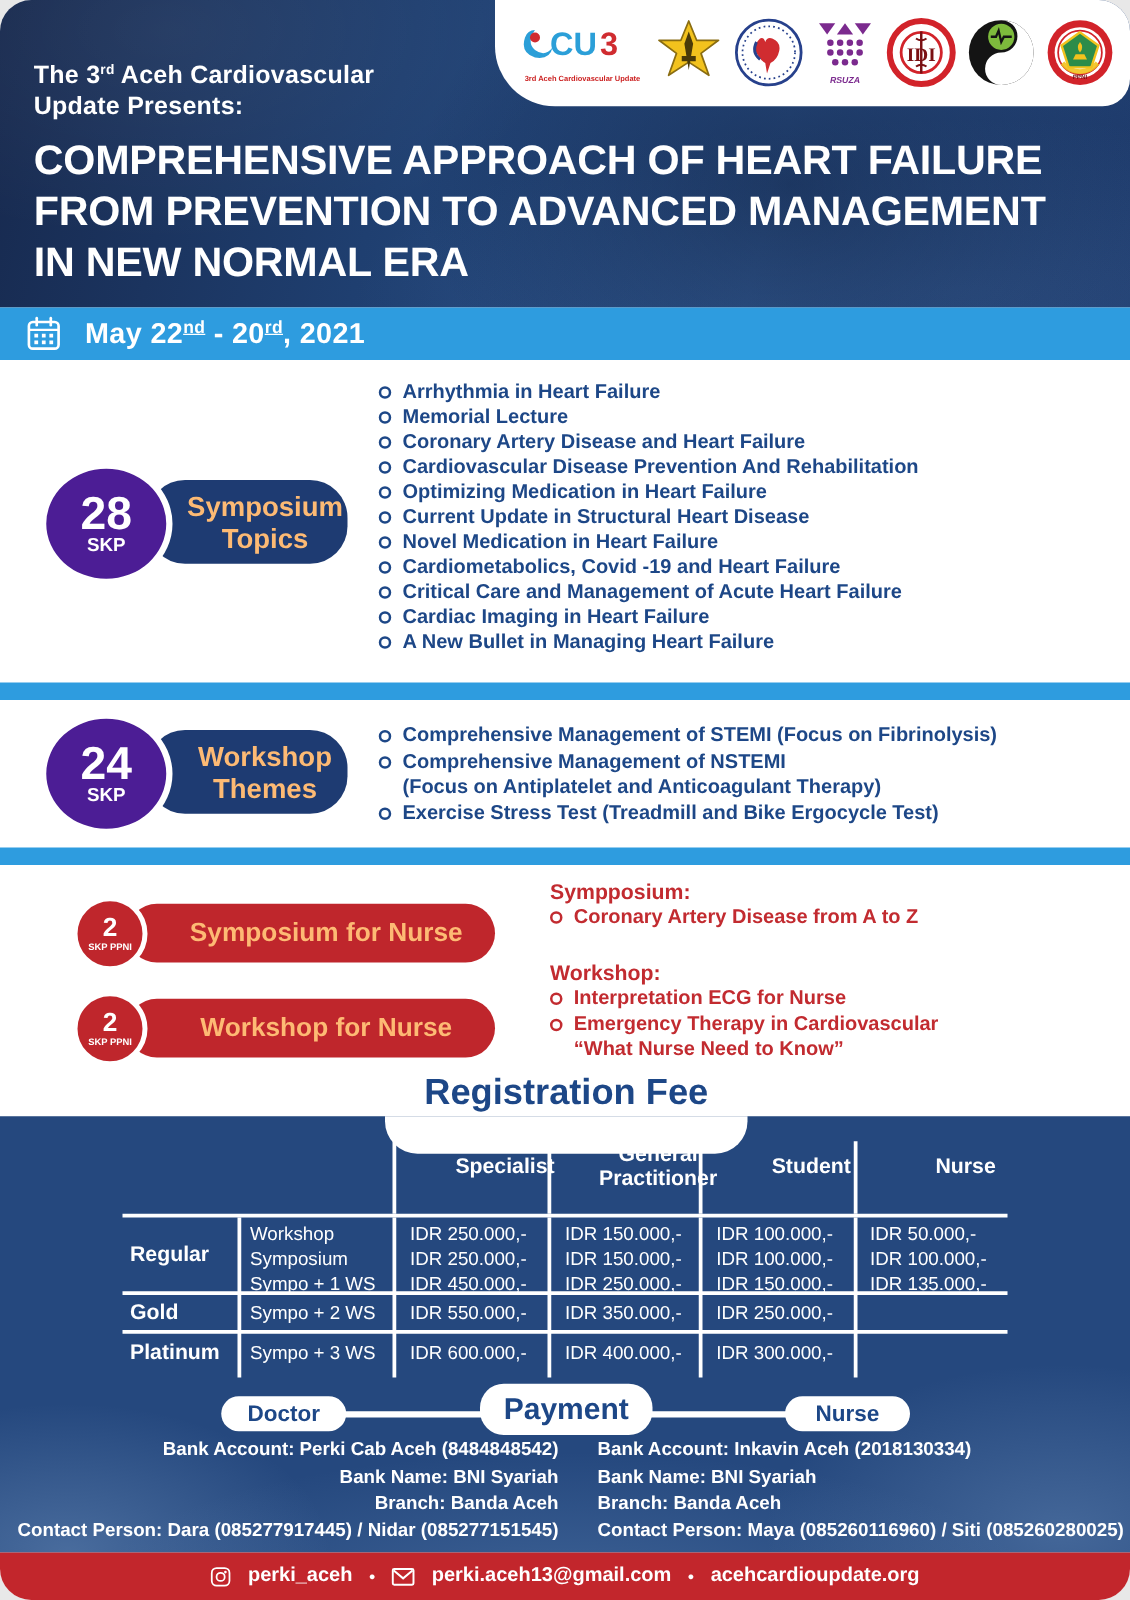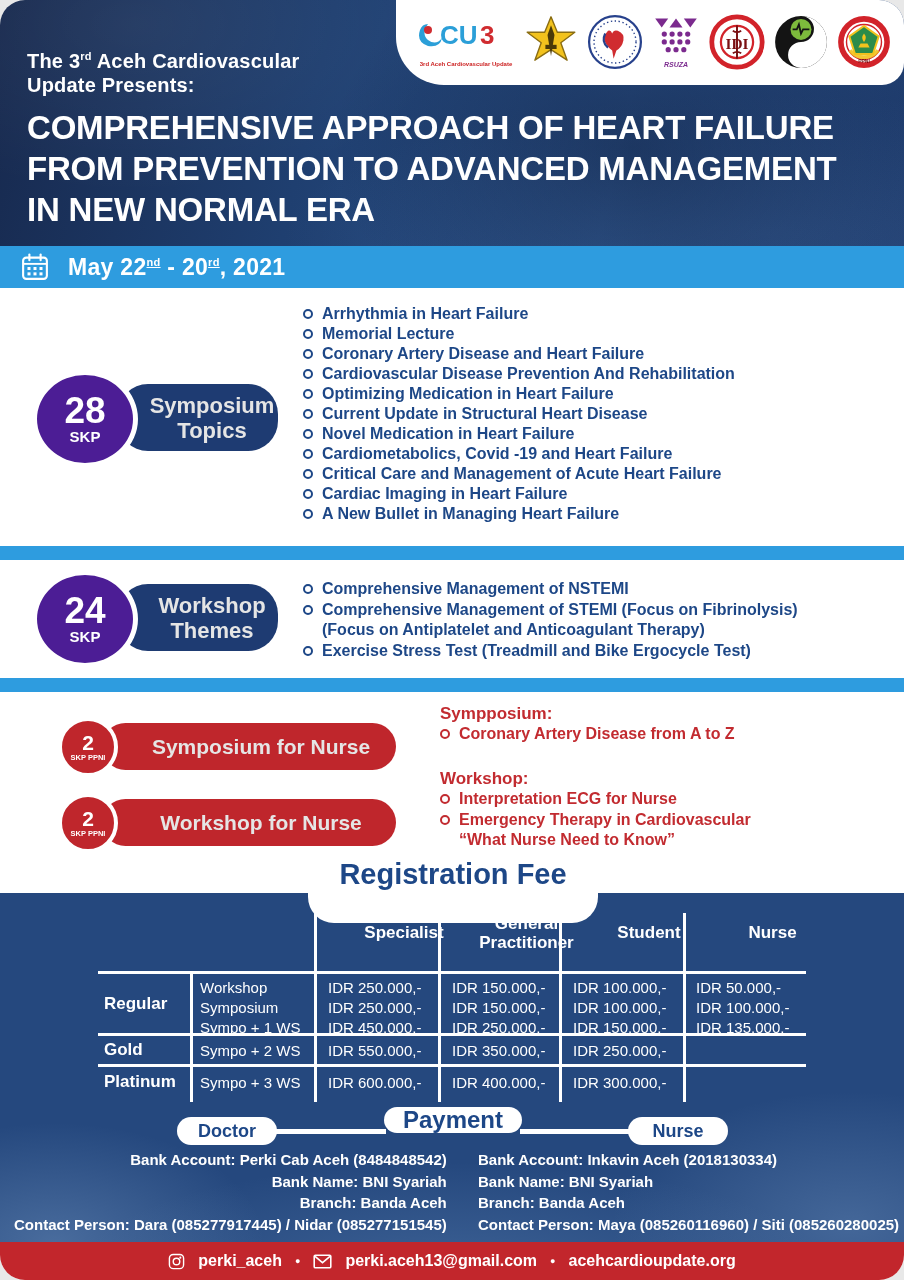--- a/index.html
+++ b/index.html
@@ -19,38 +19,38 @@
   .logo { display:flex; flex-direction:column; align-items:center; justify-content:center; }
   .presents { position:absolute; left:27px; top:44px; color:#fff; font-weight:700; font-size:20px; line-height:24px; letter-spacing:.2px; z-index:1; }
   .presents sup { font-size:11px; }
   .title { position:absolute; left:27px; top:107px; color:#fff; font-weight:700; font-size:33px; line-height:41px; letter-spacing:-0.2px; z-index:1; }
 
   
   .datebar { position:absolute; top:246px; left:0; width:904px; height:42px; background:#2e9cdf;
              display:flex; align-items:center; padding-left:20px; }
   .datebar .cal { width:30px; height:30px; }
   .date-text { margin-left:18px; color:#fff; font-weight:700; font-size:23px; letter-spacing:.3px; }
-  .date-text sup { font-size:11px;text-decoration:underline; }
+  .date-text sup { font-size:14px;text-decoration:underline; }
 
   
   .white { position:absolute; left:0; width:904px; background:#fff; }
   .sec-sym { top:288px; height:258px; }
   .sec-ws  { top:560px; height:118px; }
   .sec-nurse { top:692px; height:201px; }
   .band { position:absolute; left:0; width:904px; height:14px; background:#2e9cdf; }
   .band1 { top:546px; } .band2 { top:678px; }
 
   
   .badge-circle { position:absolute; background:#4c1d95; border:5px solid #fff; border-radius:50%;
                   display:flex; flex-direction:column; align-items:center; justify-content:center;
                   color:#fff; z-index:2; }
   .badge-circle.big { left:32px; width:106px; height:98px; }
   .badge-circle.big .num { font-size:37px; font-weight:700; line-height:36px; }
   .badge-circle.big .lbl { font-size:15px; font-weight:700; line-height:16px; }
-  .badge-pill { position:absolute; background:#1e3b72; color:#e5e5e5; font-weight:700; text-align:center;
+  .badge-pill { position:absolute; background:#1e3b72; color:#fdba74; font-weight:700; text-align:center;
                 display:flex; align-items:center; justify-content:center; z-index:1; }
   .badge-pill.big { left:118px; width:160px; height:67px; border-radius:30px; font-size:22px; line-height:25px; padding-left:28px; }
   .badge-circle.red { background:#bf262c; border-width:4px; left:58px; width:60px; height:60px; }
   .badge-circle.red .num { font-size:21px; font-weight:700; line-height:20px; }
   .badge-circle.red .lbl { font-size:7.5px; font-weight:700; line-height:9px; }
   .badge-pill.red { background:#bf262c; left:102px; width:294px; height:47px; border-radius:24px; font-size:21px; padding-left:24px; }
 
   
   ul.topics { position:absolute; list-style:none; }
   ul.topics li { display:flex; align-items:flex-start; font-weight:700; }
@@ -240,22 +240,22 @@
 
   <div class="band band1"></div>
 
   <section class="white sec-ws">
     <div class="badge-pill big" style="top:24px;">Workshop Themes</div>
     <div class="badge-circle big" style="top:10px;">
       <div class="num">24</div>
       <div class="lbl">SKP</div>
     </div>
     <ul class="topics blue-list">
+      <li>Comprehensive Management of STEMI (Focus on Fibrinolysis)</li>
       <li>Comprehensive Management of NSTEMI</li>
-      <li>Comprehensive Management of STEMI (Focus on Fibrinolysis)</li>
       <li class="cont">(Focus on Antiplatelet and Anticoagulant Therapy)</li>
       <li>Exercise Stress Test (Treadmill and Bike Ergocycle Test)</li>
     </ul>
   </section>
 
   <div class="band band2"></div>
 
   <section class="white sec-nurse">
 
     <div class="badge-pill red" style="top:31px;">Symposium for Nurse</div>
@@ -342,21 +342,21 @@
 
     <div class="tier" style="top:179px;">Platinum</div>
     <div class="pkg" style="left:200px; top:180px;">Sympo + 3 WS</div>
     <div class="price" style="left:328px; top:180px;">IDR 600.000,-</div>
     <div class="price" style="left:452px; top:180px;">IDR 400.000,-</div>
     <div class="price" style="left:573px; top:180px;">IDR 300.000,-</div>
 
     <div class="connector" style="left:276px; width:110px;"></div>
     <div class="connector" style="left:520px; width:110px;"></div>
     <div class="pill-wh" style="left:177px; top:224px; width:100px; height:28px; border-radius:14px; font-size:18px;">Doctor</div>
-    <div class="pill-wh" style="left:384px; top:214px; width:138px; height:26px; border-radius:19px; font-size:24px;">Payment</div>
+    <div class="pill-wh" style="left:384px; top:214px; width:138px; height:41px; border-radius:19px; font-size:24px;">Payment</div>
     <div class="pill-wh" style="left:628px; top:224px; width:100px; height:28px; border-radius:14px; font-size:18px;">Nurse</div>
 
     <div class="bank" style="left:14px; top:256px;text-align:right;">
       <div>Bank Account: Perki Cab Aceh (8484848542)</div>
       <div>Bank Name: BNI Syariah</div>
       <div>Branch: Banda Aceh</div>
       <div>Contact Person: Dara (085277917445) / Nidar (085277151545)</div>
     </div>
     <div class="bank" style="left:478px; top:256px;">
       <div>Bank Account: Inkavin Aceh (2018130334)</div>

